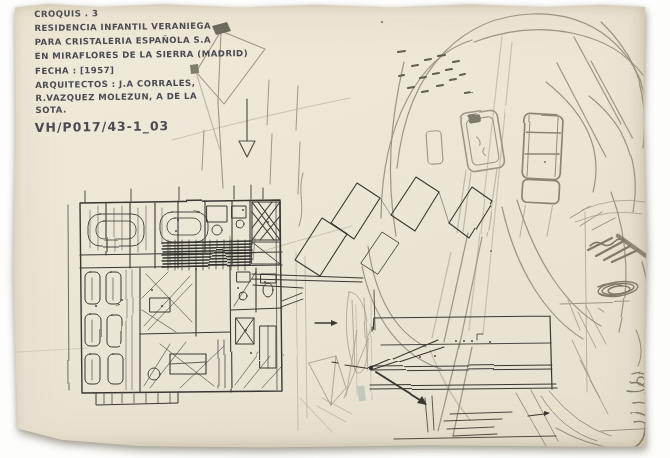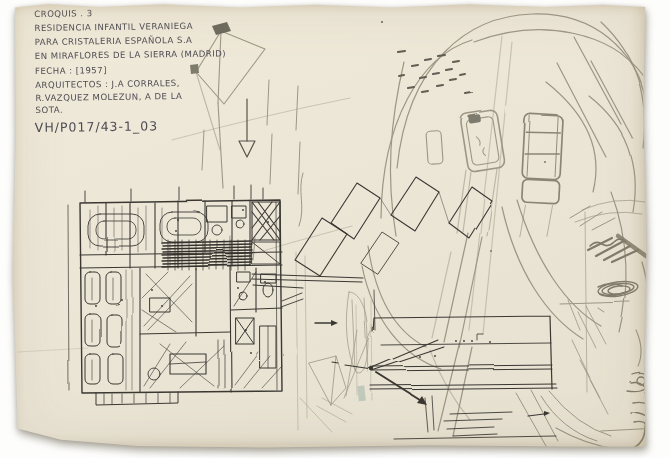--- a/index.html
+++ b/index.html
@@ -1,21 +1,21 @@
 <!DOCTYPE html>
 <html><head>
 <meta charset="utf-8">
 <style>
   html,body{margin:0;padding:0;}
   body{
     width:670px;height:458px;overflow:hidden;
     background:#ffffff;
     font-family:"DejaVu Sans", sans-serif;
   }
-  .stage{position:relative;width:670px;height:458px;background:#fdfdfc;}
+  .stage{position:relative;width:670px;height:458px;background:#fdfdfc;font-weight:bold;}
   .sheet-wrap{
     position:absolute;left:10px;top:3px;width:637px;height:448px;
     filter:drop-shadow(1px 4px 4px rgba(100,88,62,.45)) drop-shadow(0 1px 2px rgba(0,0,0,.18));
   }
   .paper{
     position:absolute;inset:0;
     background:linear-gradient(160deg,#f0ead9 0%,#ece6d7 45%,#e6e0d0 100%);
     clip-path:polygon(
       0.8% 1%, 6% 0.2%, 14% 0.9%, 24% 0.3%, 36% 1%, 48% 0.4%, 60% 1%,
       72% 0.3%, 84% 0.9%, 93% 0.4%, 99.7% 0.9%,

